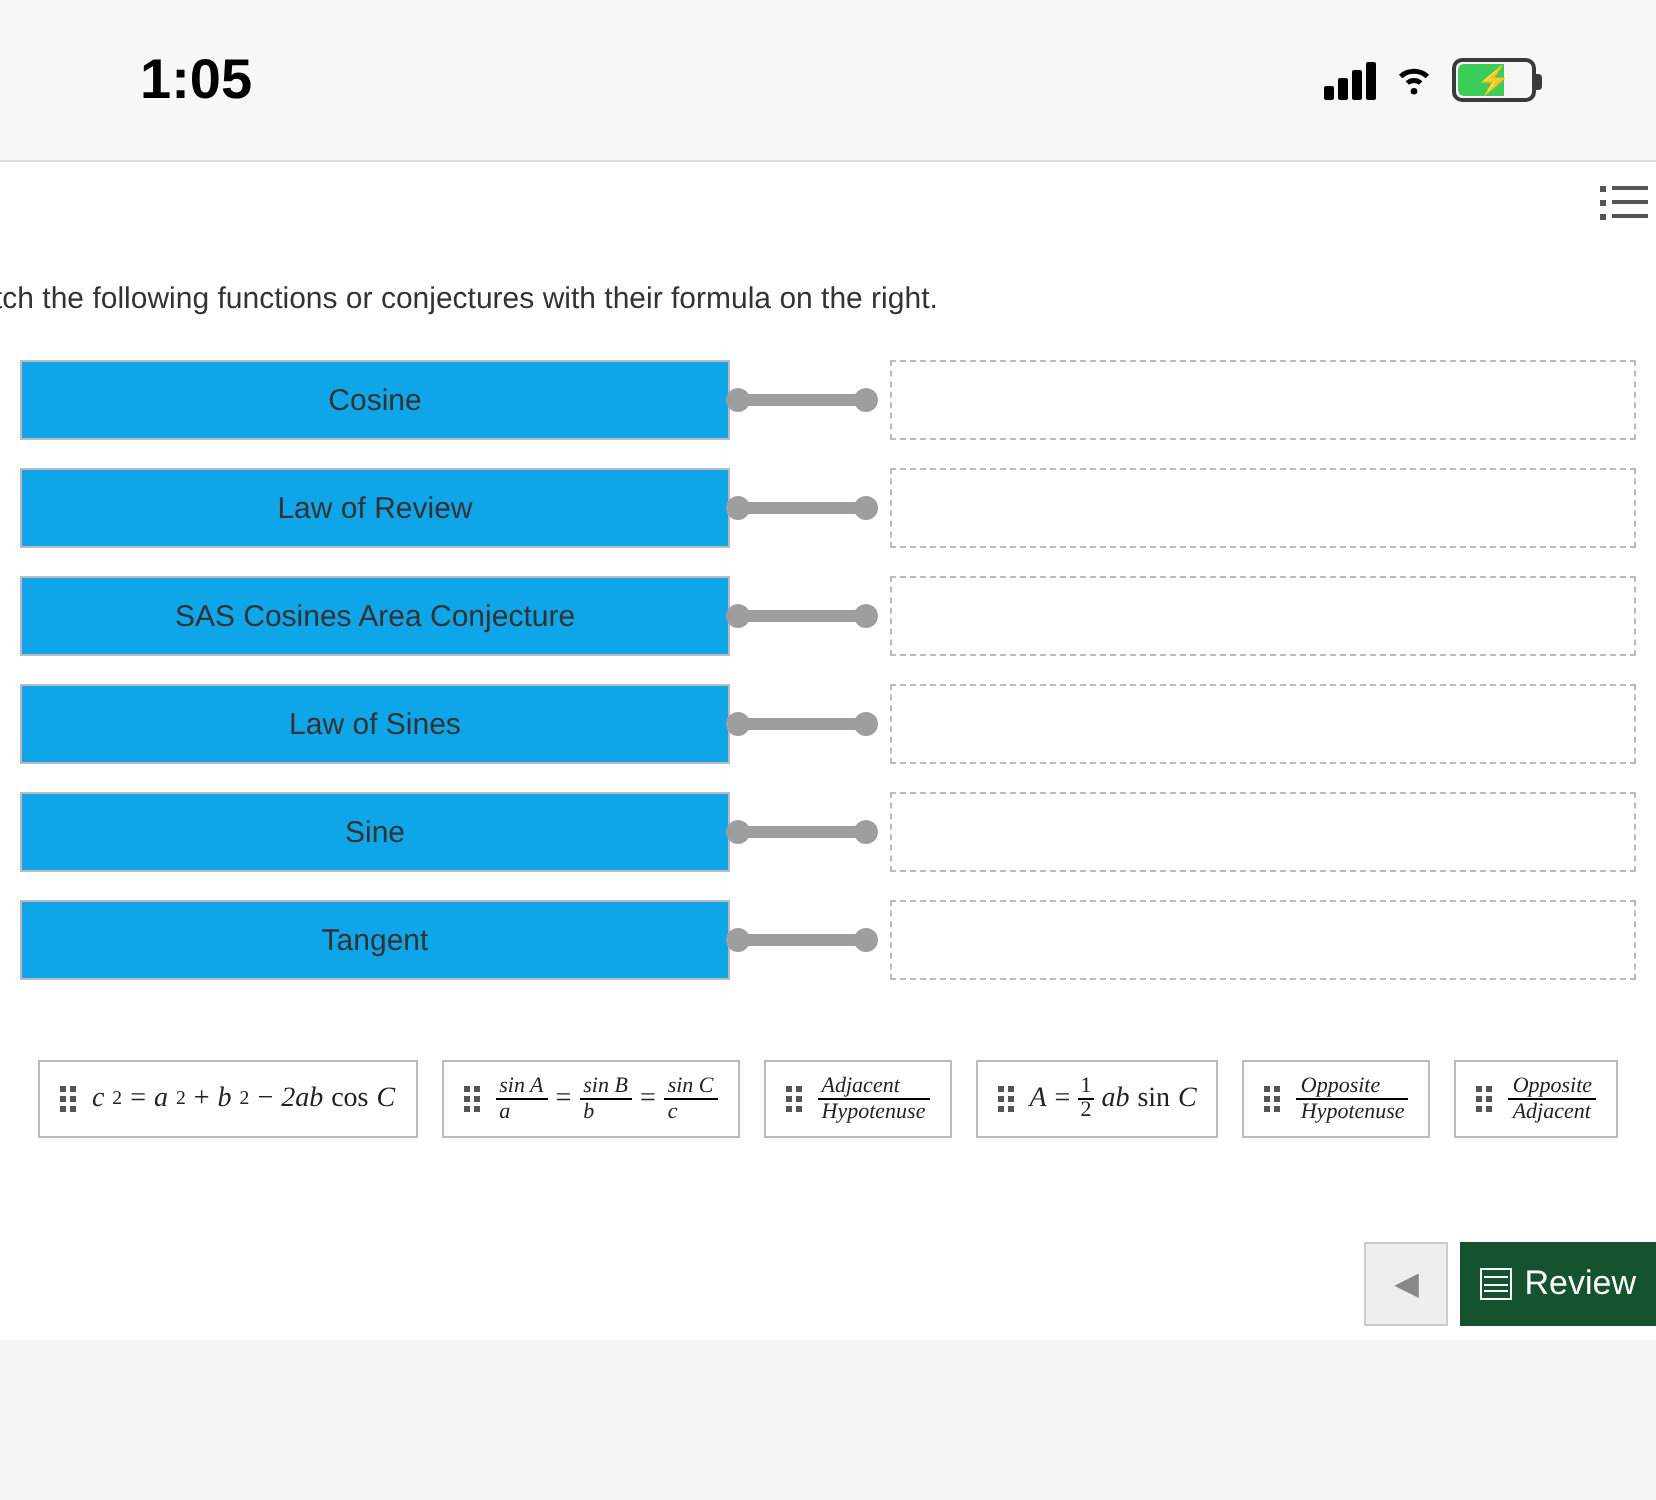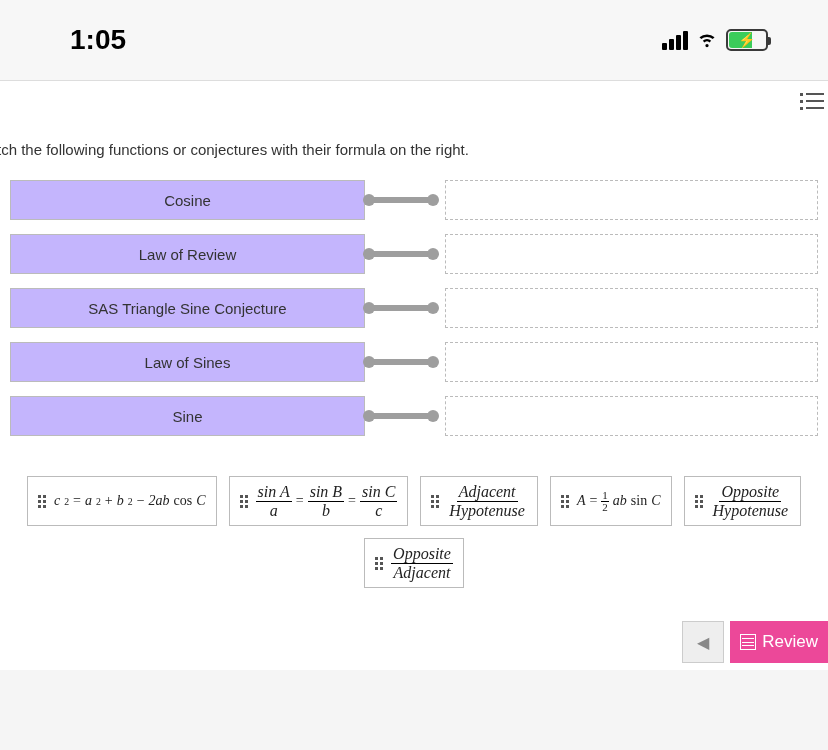--- a/index.html
+++ b/index.html
@@ -19,42 +19,42 @@
 .battery-fill { position:absolute; left:1px; top:1px; bottom:1px; width: 60%; background:#3bcc5a; border-radius:3px 0 0 3px; }
 .battery-bolt { position:relative; z-index:2; font-size:14px; color:#000; font-weight:bold;}
 .content-area { background:#fff; border-top:1px solid #ddd; min-height: 590px; position:relative; padding-top: 60px; }
 .list-btn { position:absolute; top:8px; right:4px; width:24px; height:24px; display:flex; flex-direction:column; justify-content:center; gap:4px; }
 .list-btn div { display:flex; align-items:center; gap:3px; }
 .list-btn .dot{ width:3px; height:3px; background:#555; }
 .list-btn .line{ height:2px; background:#555; flex:1; }
 .instruction { font-size: 15px; color:#333; padding: 0 0 22px 0; margin-left:-2px; }
 .match-area { display:flex; flex-direction:column; gap:14px; padding: 0 10px 0 10px; }
 .match-row { display:flex; align-items:center; }
-.term-box { width: 355px; height:40px; border:1px solid #bbb; background:#c4b5fd; display:flex; align-items:center; justify-content:center; font-size:15px; color:#333; }
+.term-box { width: 355px; height:40px; border:1px solid #bbb; background:#0ea5e9; display:flex; align-items:center; justify-content:center; font-size:15px; color:#333; }
 .connector { width: 72px; height: 6px; background:#9e9e9e; border-radius:3px; position:relative; margin: 0 0 0 0; }
 .connector::before, .connector::after { content:''; position:absolute; width:12px; height:12px; background:#9e9e9e; border-radius:50%; top:-3px; }
 .connector::before{ left:-2px; }
 .connector::after{ right:-2px; }
 .drop-box { flex:1; height:40px; border:1px dashed #bbb; margin-left:8px; }
 .chip-area { padding: 40px 18px 10px 18px; display:flex; flex-wrap:wrap; gap:12px; justify-content:center; }
 .chip { border:1px solid #bbb; background:#fff; padding: 6px 10px; display:flex; align-items:center; gap:8px; font-size:14px; color:#222; cursor:grab; min-height:36px; }
 .grip { display:grid; grid-template-columns: 3px 3px; grid-template-rows: 3px 3px 3px; gap:2px; }
 .grip span{ background:#555; width:3px; height:3px; }
-.frac { display:inline-flex; flex-direction:column; align-items:center; font-style:italic; font-size:16px; line-height:1.1; }
+.frac { display:inline-flex; flex-direction:column; font-style:italic; font-size:11px; line-height:1.1; }
 .frac .num { border-bottom:1px solid #000; padding:0 2px; }
 .frac .den { padding:0 2px; }
 .sup { font-size:0.7em; vertical-align:super; }
 .ital { font-style:italic; font-family: 'Times New Roman', serif; }
 .eqrow { display:flex; align-items:center; gap:4px; font-family:'Times New Roman', serif; }
 .smallfrac { display:inline-flex; flex-direction:column; align-items:center; font-size:11px; line-height:1; }
 .smallfrac .n{ border-bottom:1px solid #000; padding:0 1px;}
 .smallfrac .d{ padding:0 1px;}
 .footer-bar { position:absolute; bottom:0; right:0; height:56px; display:flex; align-items:center; gap:6px; padding-right:0; }
 .nav-btn { width:42px; height:42px; border:1px solid #ccc; background:#eee; display:flex; align-items:center; justify-content:center; color:#888; font-size:16px; }
-.review-btn { height:42px; background:#ec4899; color:#fff; border:none; padding:0 10px 0 10px; display:flex; align-items:center; gap:6px; font-size:17px; }
+.review-btn { height:42px; background:#14532d; color:#fff; border:none; padding:0 10px 0 10px; display:flex; align-items:center; gap:6px; font-size:17px; }
 .review-icon { width:16px; height:16px; border:1.5px solid #fff; display:flex; flex-direction:column; justify-content:space-evenly; padding:1px; }
 .review-icon span{ height:1px; background:#fff; }
 .root { position:relative; height:720px; overflow:hidden; }
 .partial-left { margin-left: -3px; }
 </style>
 </head>
 <body>
 <div class="root">
 
 <div class="status-bar">
@@ -101,31 +101,36 @@
       <div class="term-box">Cosine</div>
       <div class="connector"></div>
       <div class="drop-box"></div>
     </div>
     <div class="match-row">
       <div class="term-box">Law of Review</div>
       <div class="connector"></div>
       <div class="drop-box"></div>
     </div>
     <div class="match-row">
-      <div class="term-box">SAS Triangle Sine Conjecture</div>
+      <div class="term-box">SAS Cosines Area Conjecture</div>
       <div class="connector"></div>
       <div class="drop-box"></div>
     </div>
     <div class="match-row">
       <div class="term-box">Law of Sines</div>
       <div class="connector"></div>
       <div class="drop-box"></div>
     </div>
     <div class="match-row">
       <div class="term-box">Sine</div>
+      <div class="connector"></div>
+      <div class="drop-box"></div>
+    </div>
+    <div class="match-row">
+      <div class="term-box">Tangent</div>
       <div class="connector"></div>
       <div class="drop-box"></div>
     </div>
   </div>
 
   <div class="chip-area">
 
     <div class="chip">
       <div class="grip">
             <span></span>

